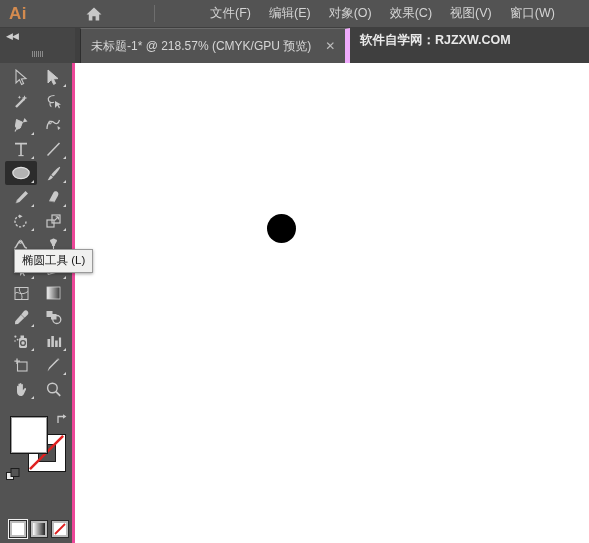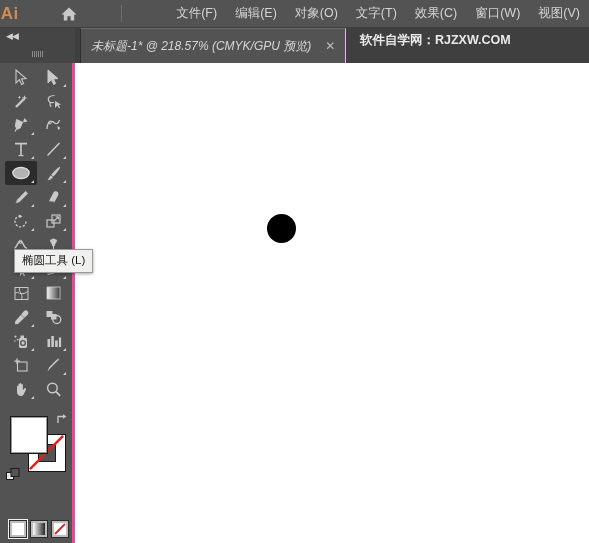--- a/index.html
+++ b/index.html
@@ -53,21 +53,21 @@
   .drag-dots i{
     display:block;width:11px;height:6px;
     background:repeating-linear-gradient(to right,#8a8a8a 0 1px,transparent 1px 2px);
   }
   .tab{
     position:absolute;top:0;height:35px;display:flex;align-items:center;
     box-sizing:border-box;padding:0 10px;
   }
   .tab.active{
     left:80px;background:#535353;border-top:1px solid #6a6a6a;
-    border-left:1px solid #2e2e2e;border-right:1px solid #f0abfc;font-style:italic;
+    border-left:1px solid #2e2e2e;border-right:5px solid #f0abfc;
   }
   .tab-title{color:#d6d6d6;font-size:12px;white-space:nowrap;}
   .tab-close{
     color:#bdbdbd;font-size:12px;margin-left:14px;cursor:default;
     line-height:1;font-weight:bold;
   }
   .tab-brand{
     position:absolute;left:360px;top:0;height:24px;display:flex;align-items:center;
   }
   .tab-brand-label{color:#e9e9e9;font-size:12.5px;font-weight:bold;white-space:nowrap;}
@@ -151,24 +151,23 @@
     <div class="home-btn">
       <svg width="18" height="16" viewBox="0 0 18 16" aria-hidden="true">
         <path d="M9 1.6 L16.5 8.4 H14.2 V14.4 H10.6 V10.2 H7.4 V14.4 H3.8 V8.4 H1.5 Z" fill="#c8c8c8"></path>
       </svg>
     </div>
     <div class="menu-sep"></div>
     <div class="menu-items">
       <div class="menu-item">文件(F)</div>
       <div class="menu-item">编辑(E)</div>
       <div class="menu-item">对象(O)</div>
-      <div class="menu-item">文字(T)</div>
       <div class="menu-item">效果(C)</div>
+      <div class="menu-item">视图(V)</div>
       <div class="menu-item">窗口(W)</div>
-      <div class="menu-item">视图(V)</div>
     </div>
   </div>
 
   <div class="tabbar">
     <div class="tab-left-zone">
       <div class="collapse-btn">
         <span class="chev">◀◀</span>
       </div>
       <div class="drag-dots">
           <i></i>

